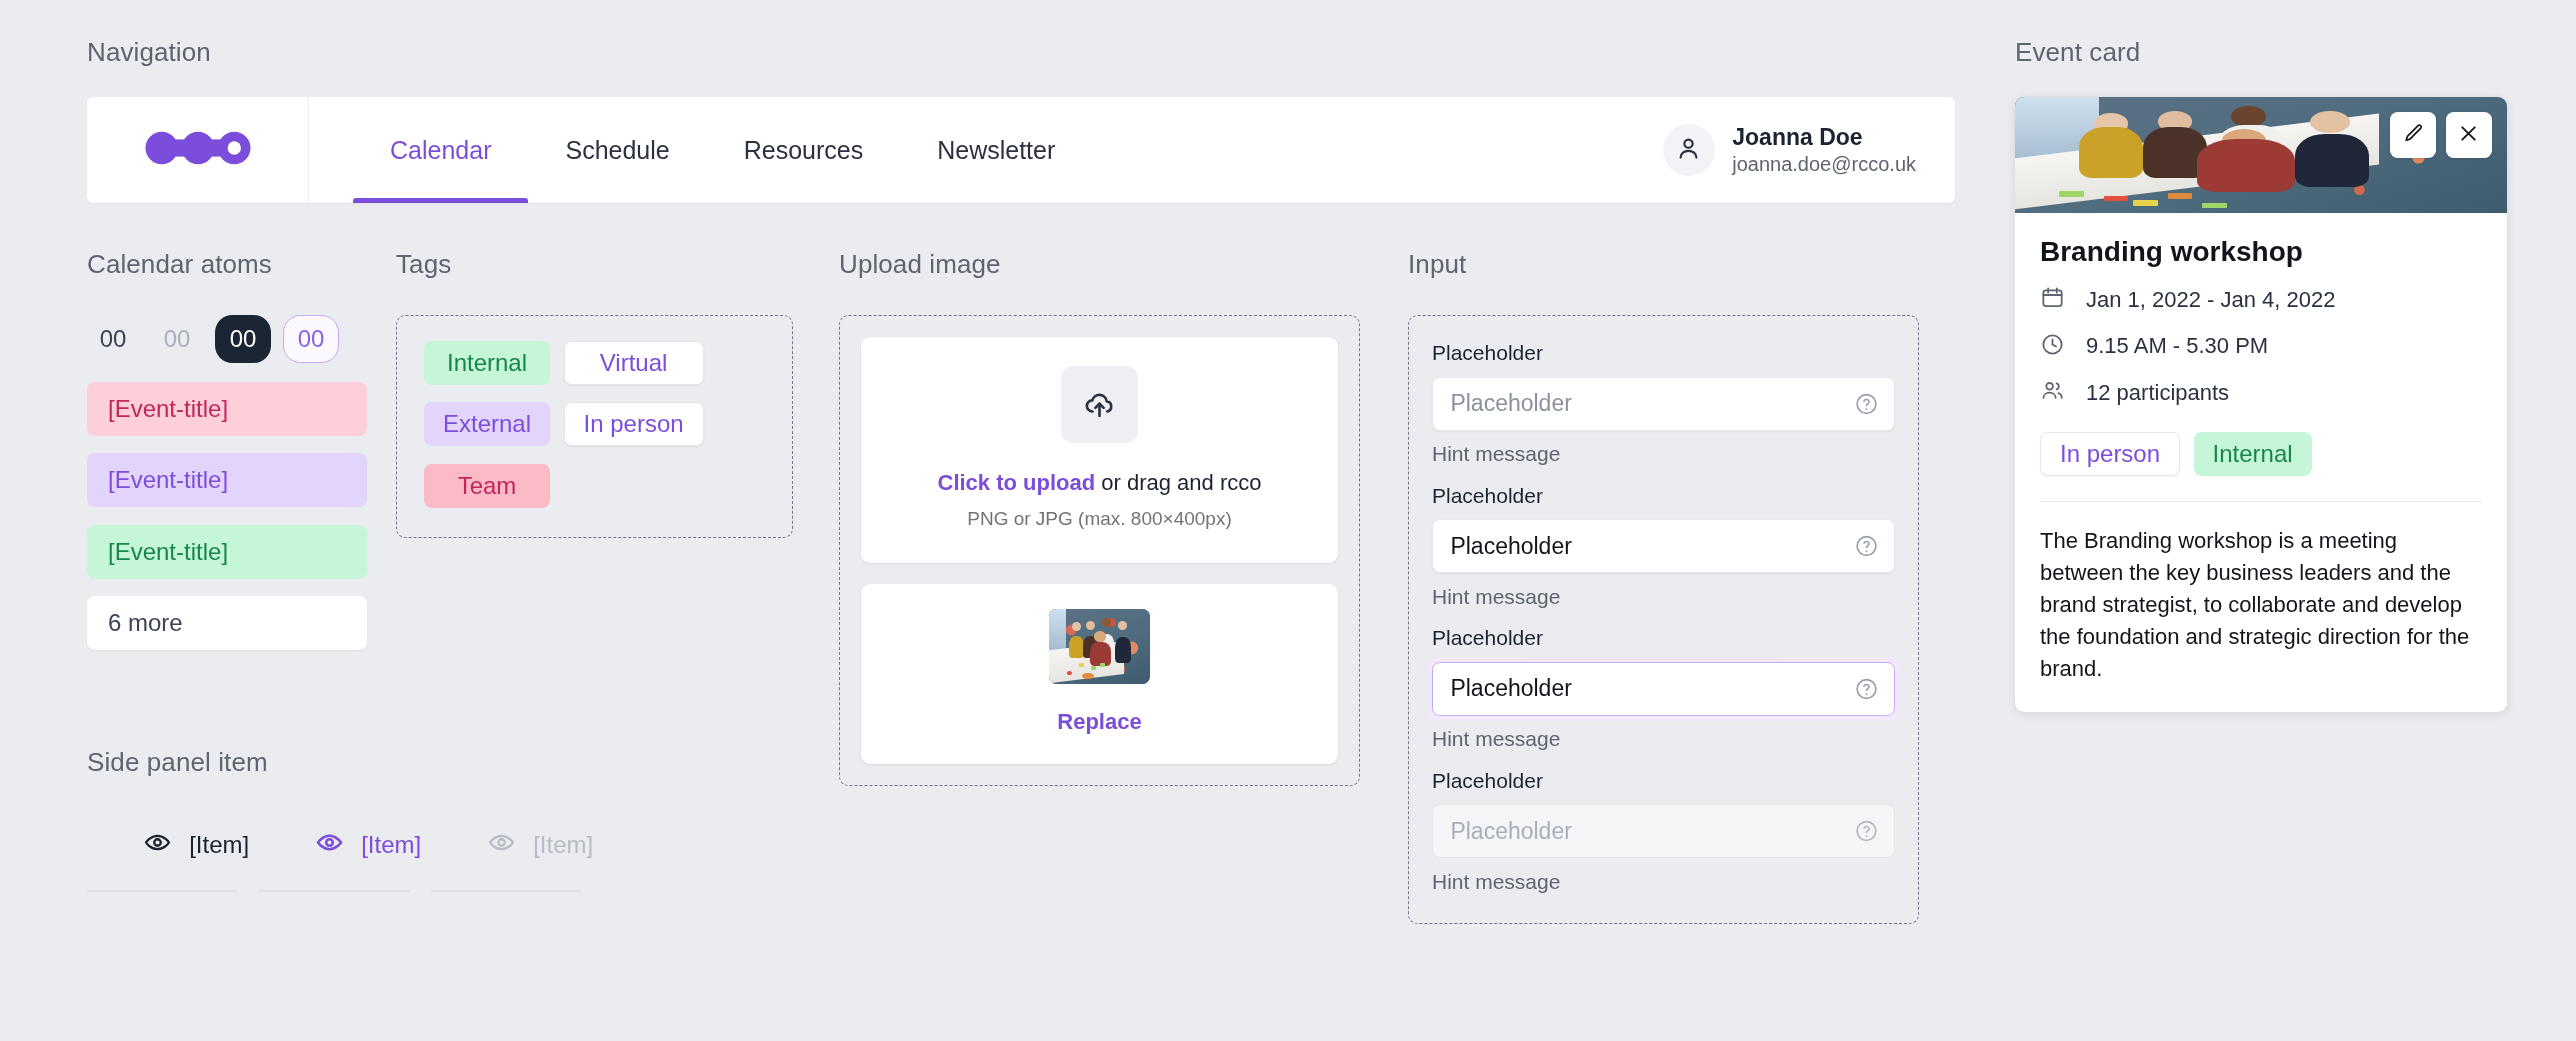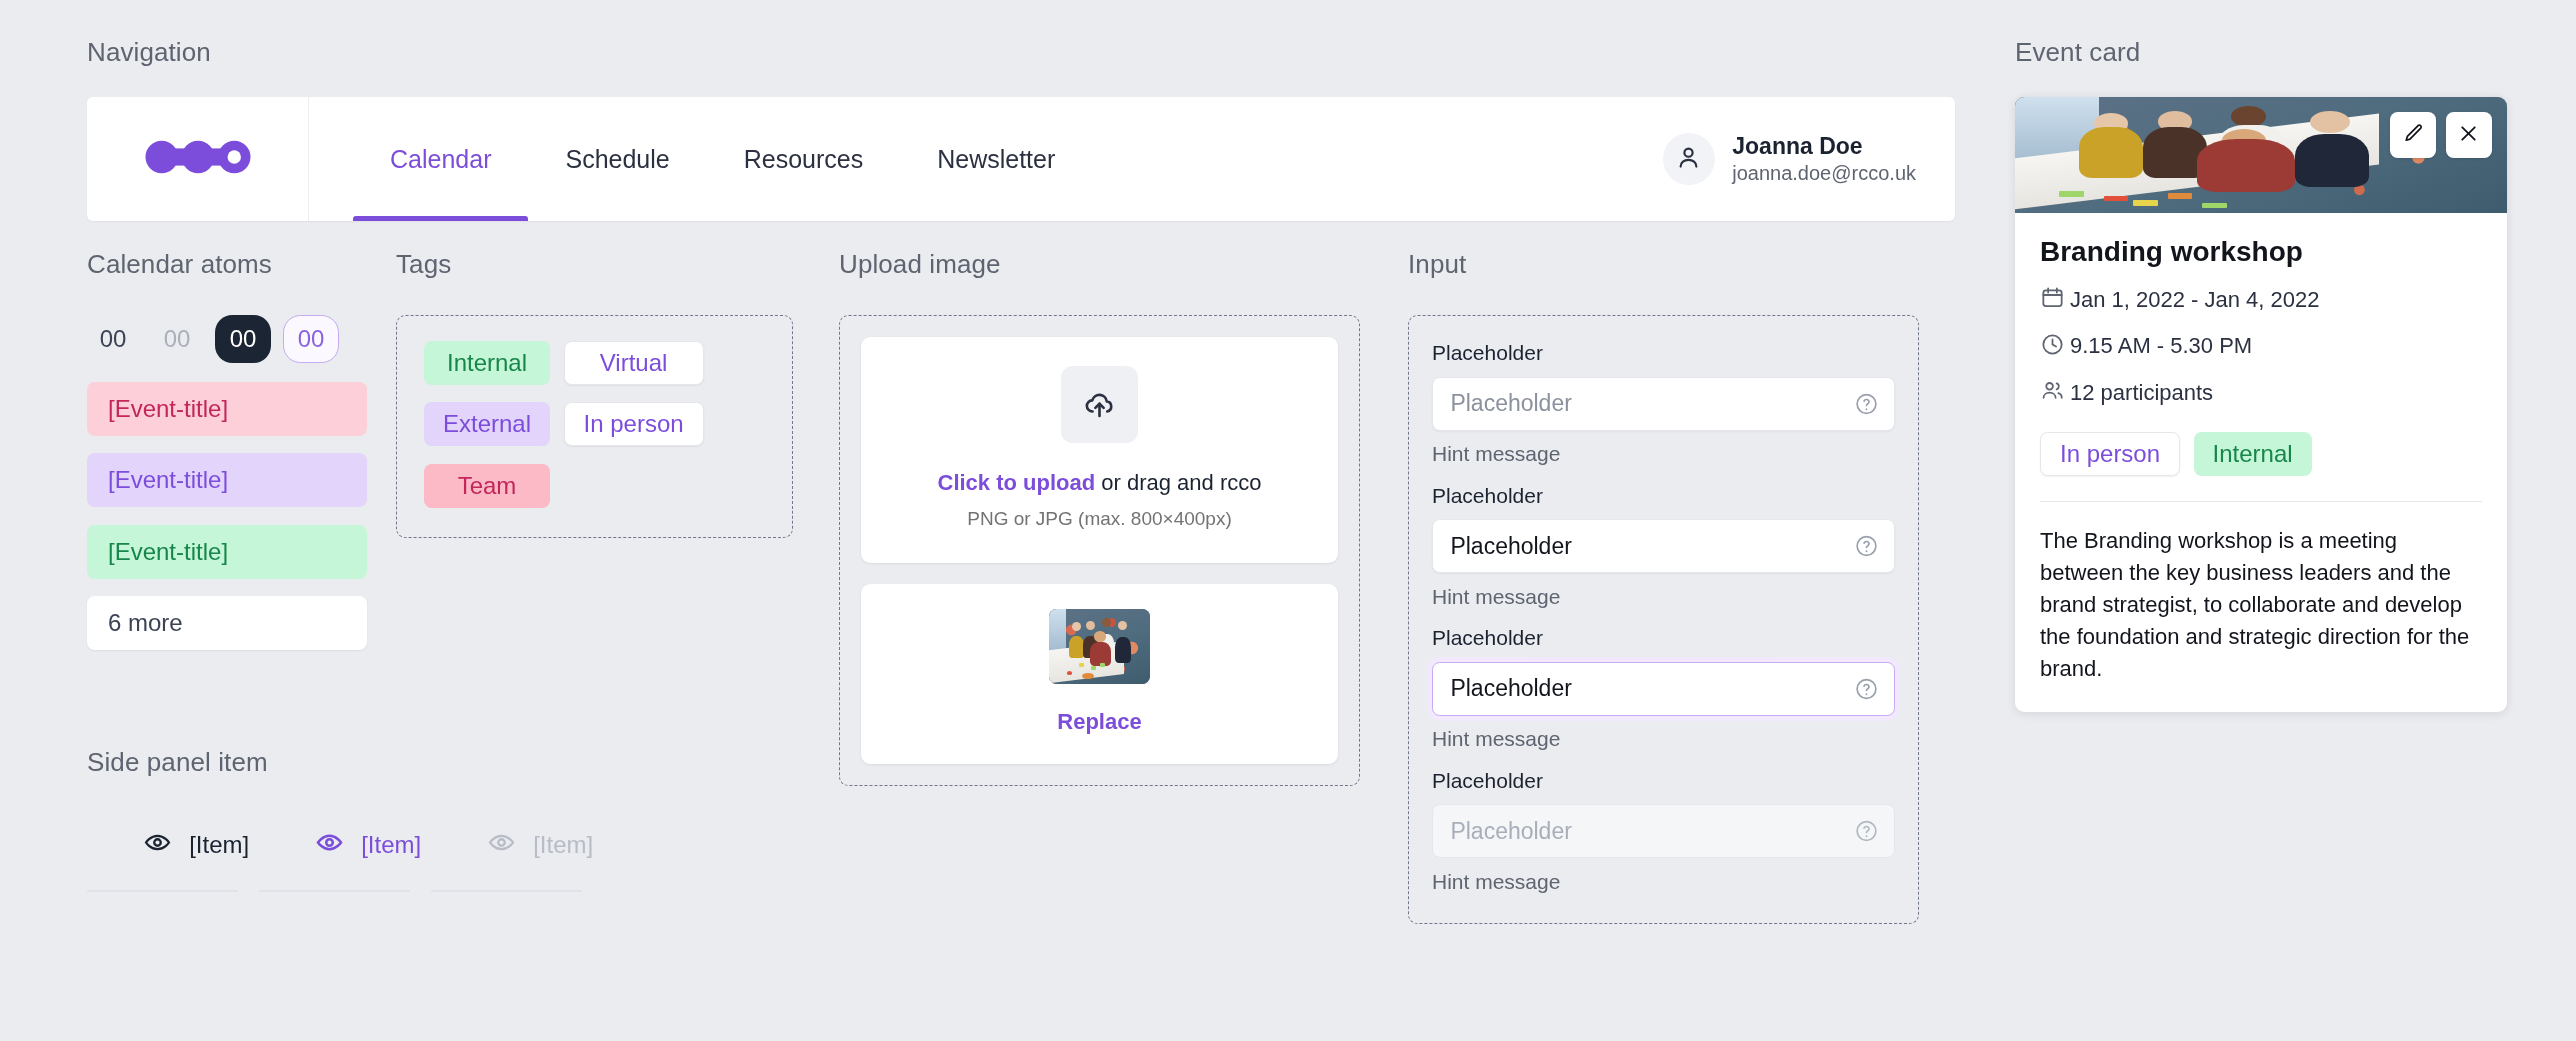--- a/index.html
+++ b/index.html
@@ -16,21 +16,21 @@
     font-size: 26px;
     font-weight: 400;
     color: #5e6470;
     letter-spacing: 0.1px;
   }
 
   
   .nav-wrap { position: absolute; left: 87px; top: 37px; width: 1868px; }
   .navbar {
     margin-top: 29px;
-    height: 124px;
+    height: 106px;
     background: #ffffff;
     border-radius: 5.8px;
     display: flex;
     align-items: stretch;
     box-shadow: 0 1px 1.9px rgba(16,24,40,.05);
   }
   .brand {
     width: 222px;
     display: flex; align-items: center; justify-content: center;
     border-right: 1px solid #eceef1;
@@ -230,21 +230,21 @@
   .hero-actions { position: absolute; right: 15.4px; top: 15.4px; display: flex; gap: 9.6px; }
   .hero-btn {
     width: 46px; height: 46px; border-radius: 7.7px;
     background: #ffffff;
     display: flex; align-items: center; justify-content: center;
     cursor: pointer;
     box-shadow: 0 1px 2.9px rgba(16,24,40,.14);
   }
   .event-body { padding: 23px 25px 27px 25px; }
   .event-title { font-size: 28px; font-weight: bold; color: #12151c; }
-  .meta-row { display: flex; align-items: center; gap: 5px; margin-top: 17.4px; text-align: center; }
+  .meta-row { display: flex; align-items: center; gap: 21px; margin-top: 17.4px; text-align: center; }
   .meta-text { font-size: 22px; color: #2b3140; }
   .event-tags { display: flex; gap: 13.5px; margin-top: 25px; }
   .event-divider { height: 1px; background: #e4e6ea; margin: 25px 0 0 0; }
   .event-desc { margin-top: 23px; font-size: 22px; line-height: 1.45; color: #12151c; }
   .view-btn {
     margin-top: 27px;
     height: 58px; width: 100%;
     background: #7c4ddb; color: #ffffff;
     border: none; border-radius: 7.7px;
     font-size: 23px; font-weight: bold;

